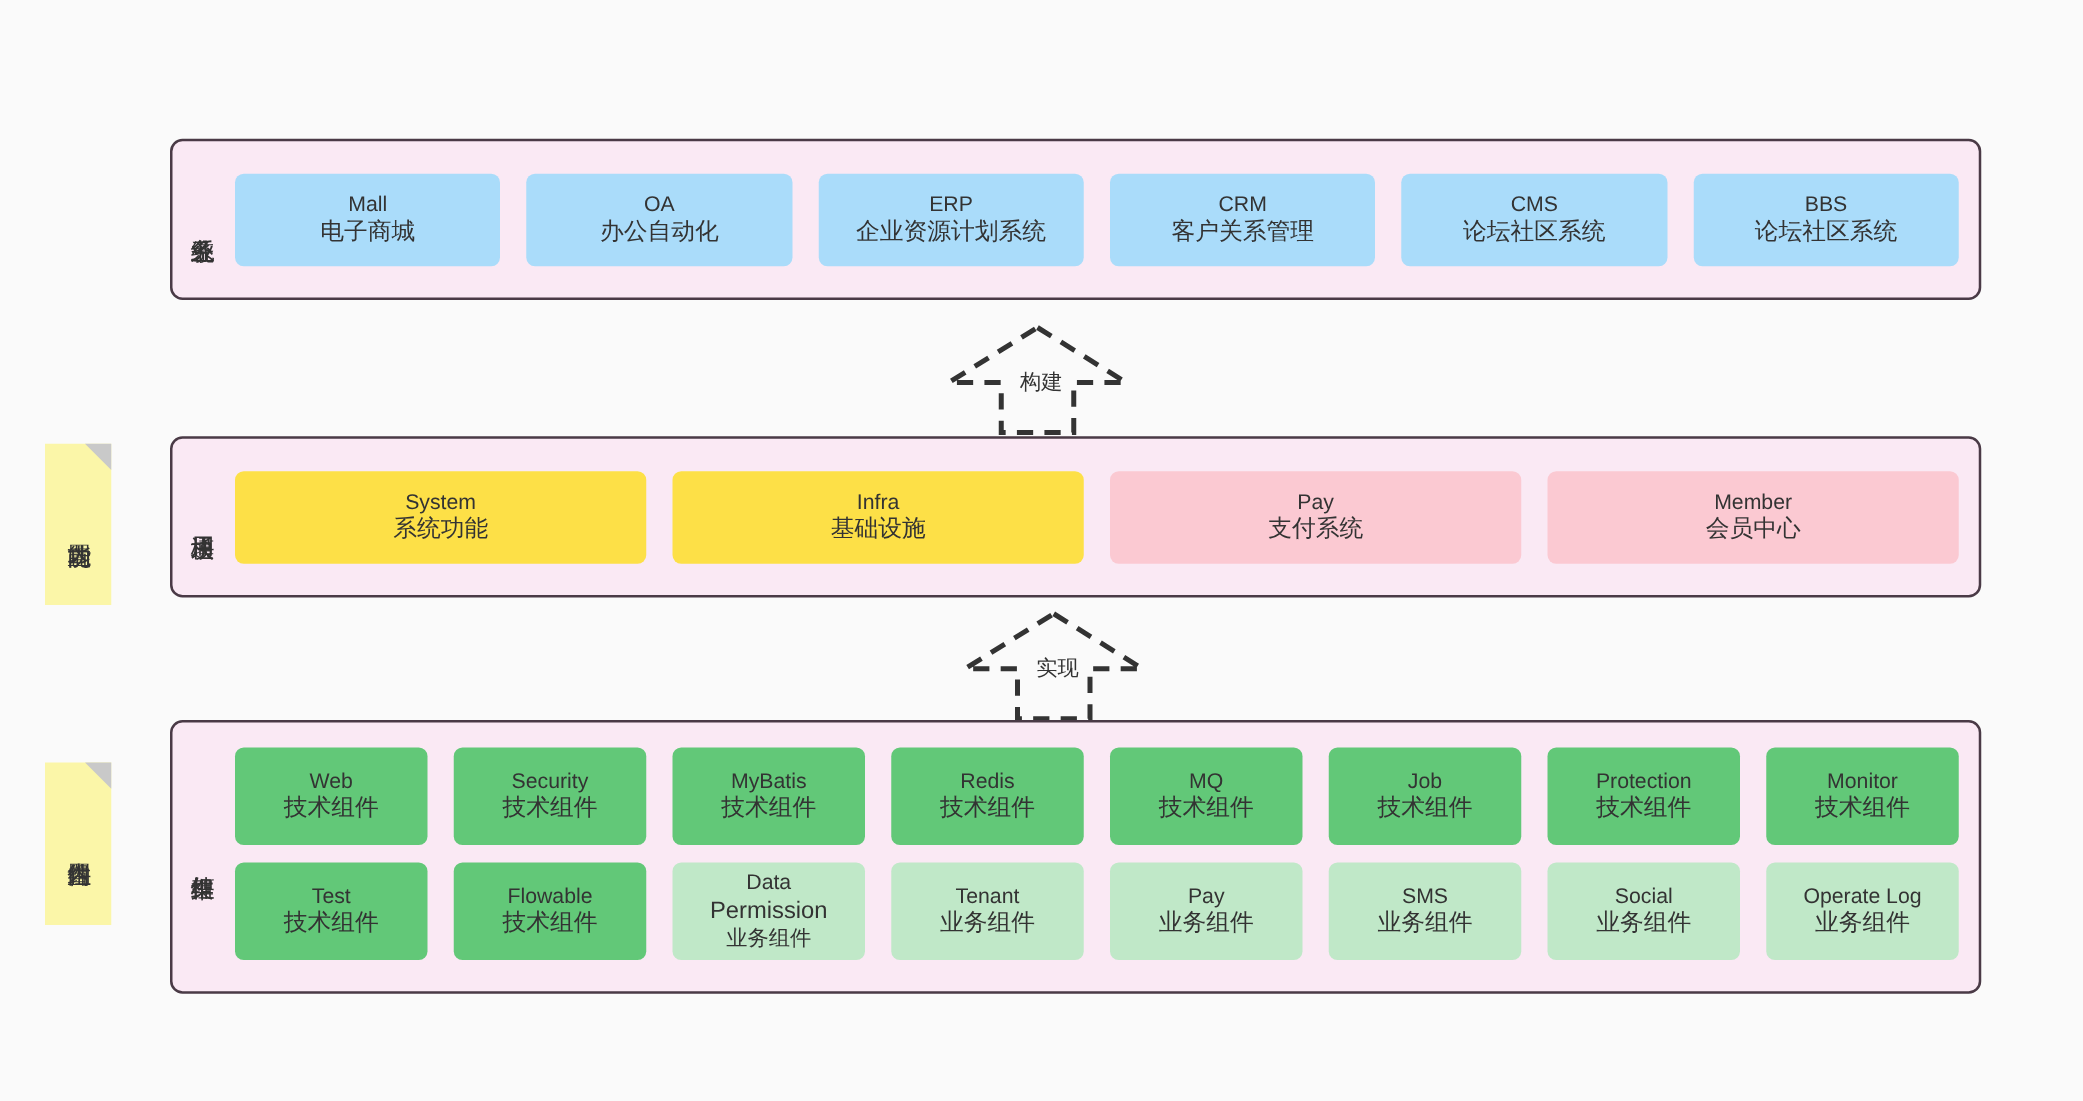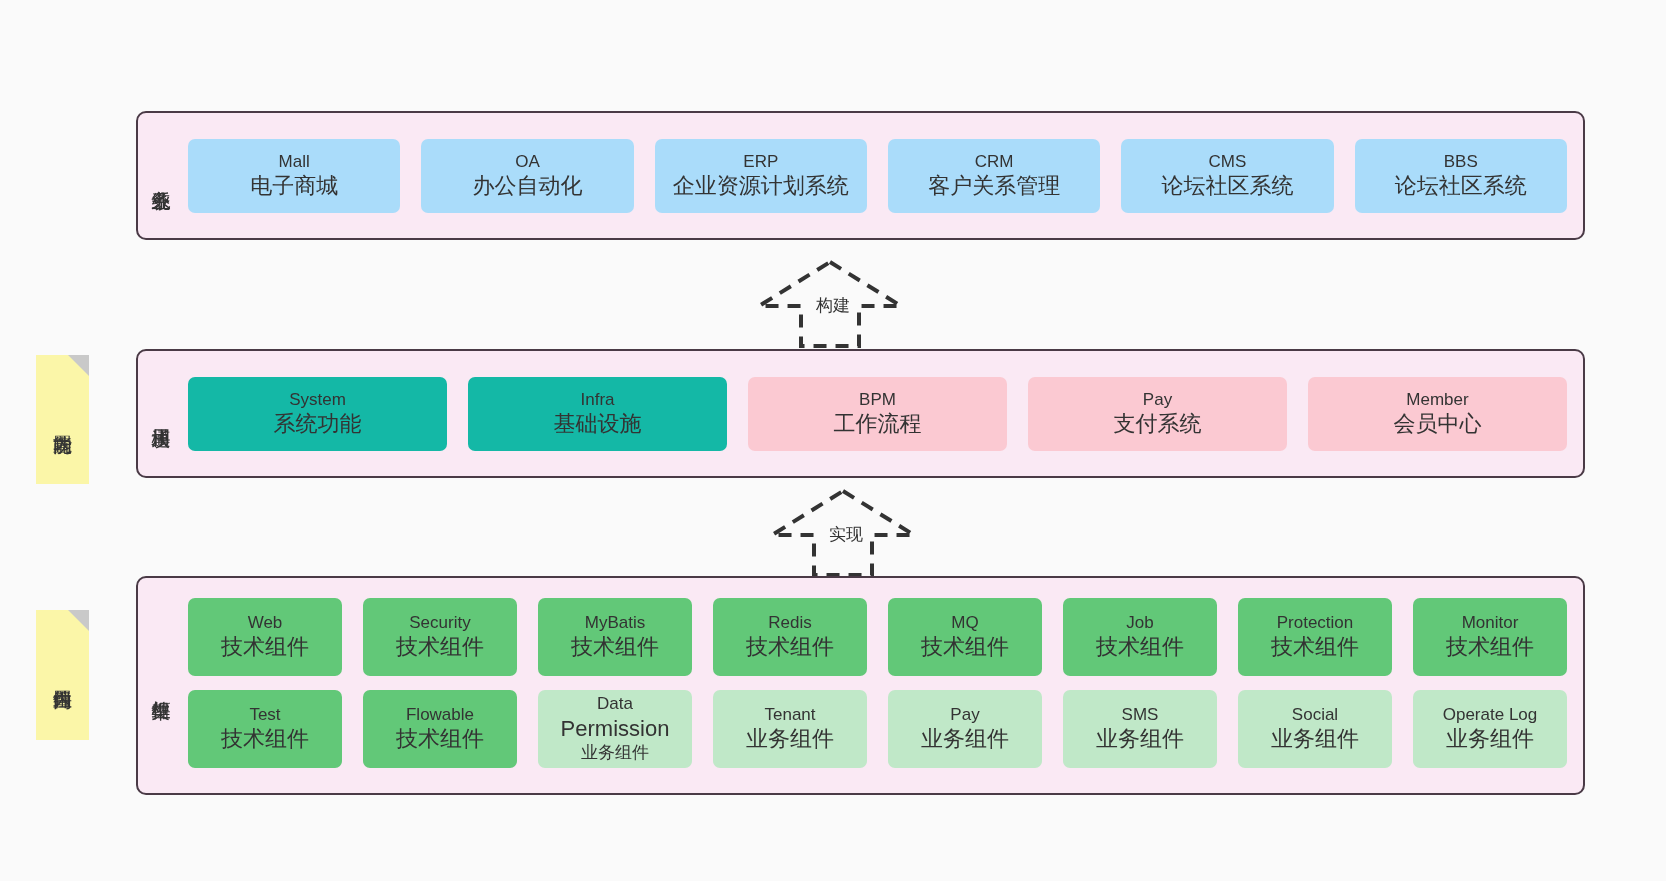--- a/index.html
+++ b/index.html
@@ -72,25 +72,25 @@
     display: flex;
     flex-direction: column;
     align-items: center;
     justify-content: center;
     text-align: center;
     box-sizing: border-box;
     line-height: 1.26;
     padding: 4px 2px;
   }
   .card .t1 { font-size: 17px; }
-  .card .t2 { font-size: 22px; }
+  .card .t2 { font-size: 19px; }
   .card .t3 { font-size: 17px; }
 
   .c-blue        { background: #aadcfa; }
-  .c-red         { background: #14b8a6; }
+  .c-red         { background: #fde047; }
   .c-pink        { background: #fbc9d2; }
   .c-green       { background: #62c878; }
   .c-lightgreen  { background: #c0e8c8; }
 
   
   #layer-business { left: 88px;  top: 111px; width: 1449px; height: 129px; }
   #layer-business .card { height: 74px; }
 
   
   #layer-common   { left: 88px;  top: 349px; width: 1449px; height: 129px; }
@@ -202,24 +202,20 @@
       <div class="row">
         <div class="card c-red">
           <span class="t1">System</span>
           <span class="t2">系统功能</span>
         </div>
         <div class="card c-red">
           <span class="t1">Infra</span>
           <span class="t2">基础设施</span>
         </div>
         <div class="card c-pink">
-          <span class="t1">BPM</span>
-          <span class="t2">工作流程</span>
-        </div>
-        <div class="card c-pink">
           <span class="t1">Pay</span>
           <span class="t2">支付系统</span>
         </div>
         <div class="card c-pink">
           <span class="t1">Member</span>
           <span class="t2">会员中心</span>
         </div>
       </div>
     </div>
   </div>

